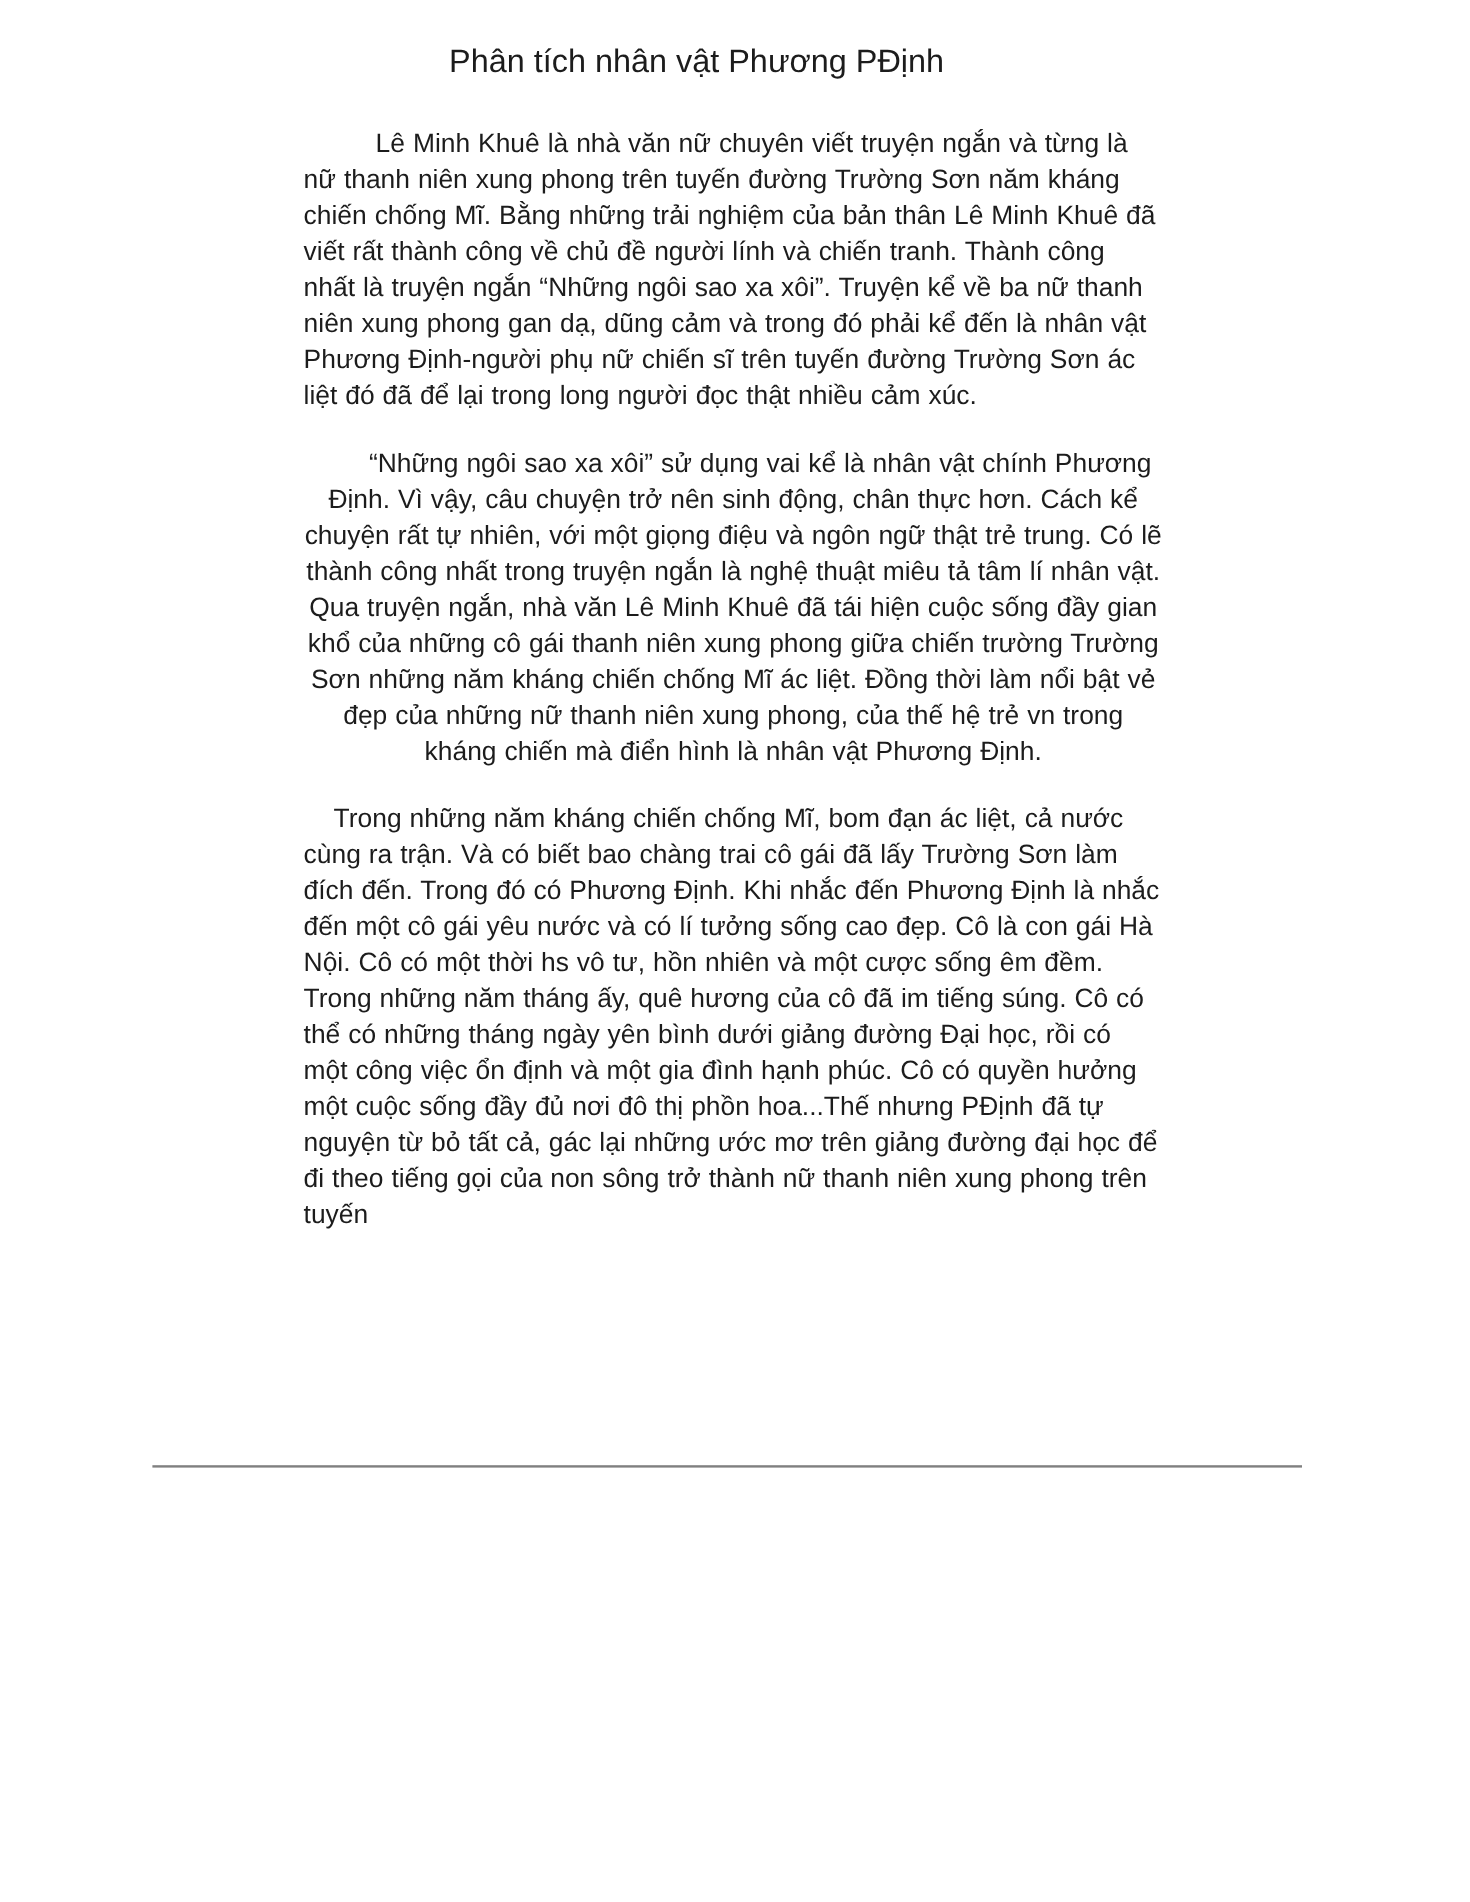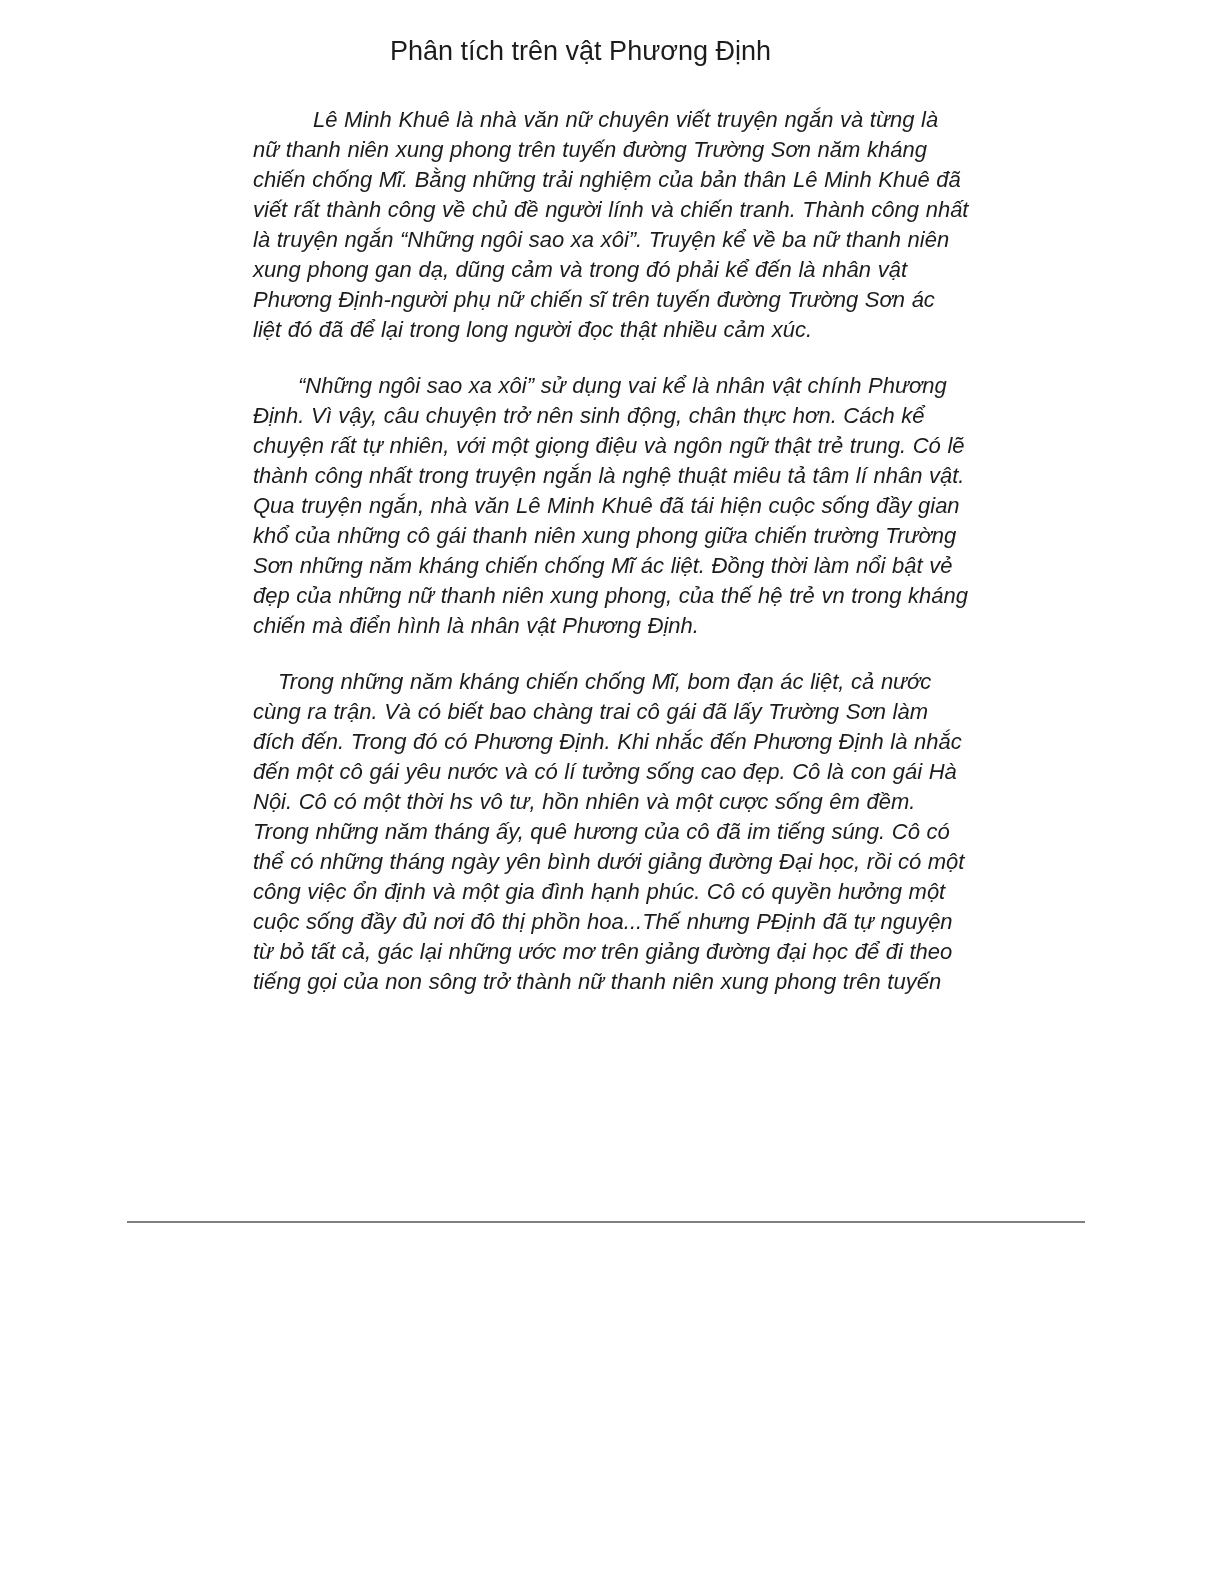--- a/index.html
+++ b/index.html
@@ -25,50 +25,49 @@
     padding-right: 64px;           
     font-size: 27px;
     line-height: 35px;
     font-weight: normal;
     text-align: center;
     color: var(--text, #1c1c1c);
   }
   .content {
     margin-left: 253px;
     width: 716px;
-    font-style: italic;
   }
   .para {
     margin: 0 0 26px 0;
     font-size: 22px;
     line-height: 30px;
     text-align: left;
     color: var(--text, #1c1c1c);
     word-spacing: 0.5px;
   }
   .para.indent-lg { text-indent: 60px; }
-  .para.indent-md { text-indent: 45px; }
+  .para.indent-md { text-indent: 45px; text-align: center; }
   .para.indent-sm { text-indent: 25px; margin-top: 13px; }
   .page-divider {
     position: absolute;
     top: 1187px;
     left: 127px;
     width: 958px;
     height: 2px;
     border: none;
     margin: 0;
     background: var(--divider, #808080);
   }
 </style>
 </head>
 <body>
 
 <div class="page">
 
-  <h1 class="doc-title">Phân tích trên vật Phương Định</h1>
+  <h1 class="doc-title">Phân tích nhân vật Phương PĐịnh</h1>
 
   <div class="content">
     <p class="para indent-lg">Lê Minh Khuê là nhà văn nữ chuyên viết truyện ngắn và từng là nữ thanh niên xung phong trên tuyến đường Trường Sơn năm kháng chiến chống Mĩ. Bằng những trải nghiệm của bản thân Lê Minh Khuê đã viết rất thành công về chủ đề người lính và chiến tranh. Thành công nhất là truyện ngắn “Những ngôi sao xa xôi”. Truyện kể về ba nữ thanh niên xung phong gan dạ, dũng cảm và trong đó phải kể đến là nhân vật Phương Định-người phụ nữ chiến sĩ trên tuyến đường Trường Sơn ác liệt đó đã để lại trong long người đọc thật nhiều cảm xúc.</p>
     <p class="para indent-md">“Những ngôi sao xa xôi” sử dụng vai kể là nhân vật chính Phương Định. Vì vậy, câu chuyện trở nên sinh động, chân thực hơn. Cách kể chuyện rất tự nhiên, với một giọng điệu và ngôn ngữ thật trẻ trung. Có lẽ thành công nhất trong truyện ngắn là nghệ thuật miêu tả tâm lí nhân vật. Qua truyện ngắn, nhà văn Lê Minh Khuê đã tái hiện cuộc sống đầy gian khổ của những cô gái thanh niên xung phong giữa chiến trường Trường Sơn những năm kháng chiến chống Mĩ ác liệt. Đồng thời làm nổi bật vẻ đẹp của những nữ thanh niên xung phong, của thế hệ trẻ vn trong kháng chiến mà điển hình là nhân vật Phương Định.</p>
     <p class="para indent-sm">Trong những năm kháng chiến chống Mĩ, bom đạn ác liệt, cả nước cùng ra trận. Và có biết bao chàng trai cô gái đã lấy Trường Sơn làm đích đến. Trong đó có Phương Định. Khi nhắc đến Phương Định là nhắc đến một cô gái yêu nước và có lí tưởng sống cao đẹp. Cô là con gái Hà Nội. Cô có một thời hs vô tư, hồn nhiên và một cược sống êm đềm. Trong những năm tháng ấy, quê hương của cô đã im tiếng súng. Cô có thể có những tháng ngày yên bình dưới giảng đường Đại học, rồi có một công việc ổn định và một gia đình hạnh phúc. Cô có quyền hưởng một cuộc sống đầy đủ nơi đô thị phồn hoa...Thế nhưng PĐịnh đã tự nguyện từ bỏ tất cả, gác lại những ước mơ trên giảng đường đại học để đi theo tiếng gọi của non sông trở thành nữ thanh niên xung phong trên tuyến</p>
   </div>
 
   <hr class="page-divider">
 
 </div>

